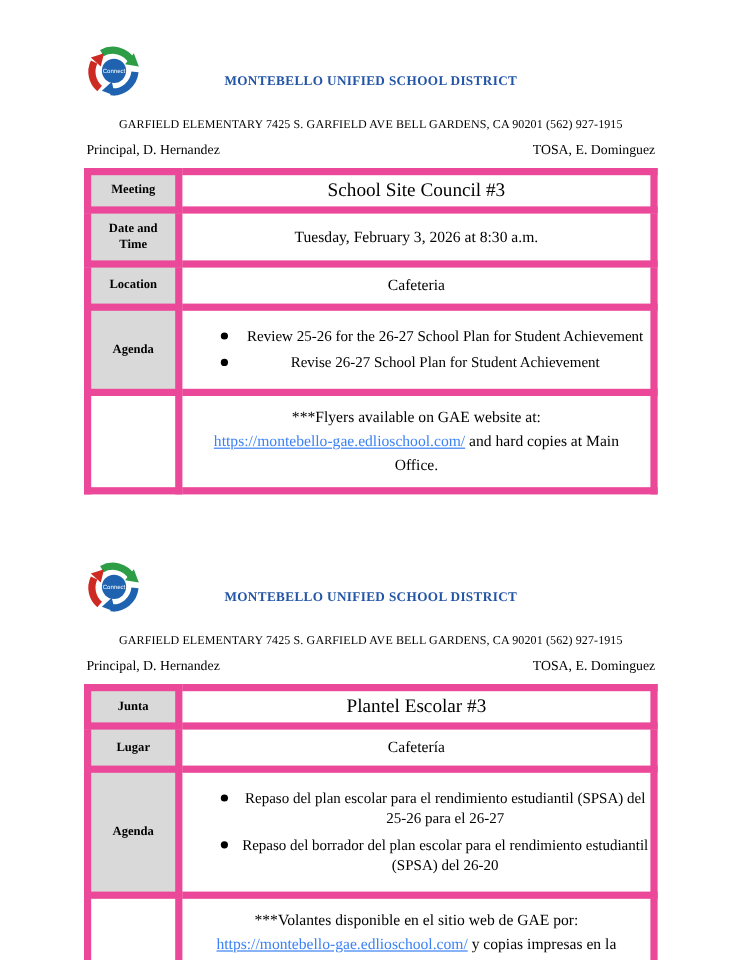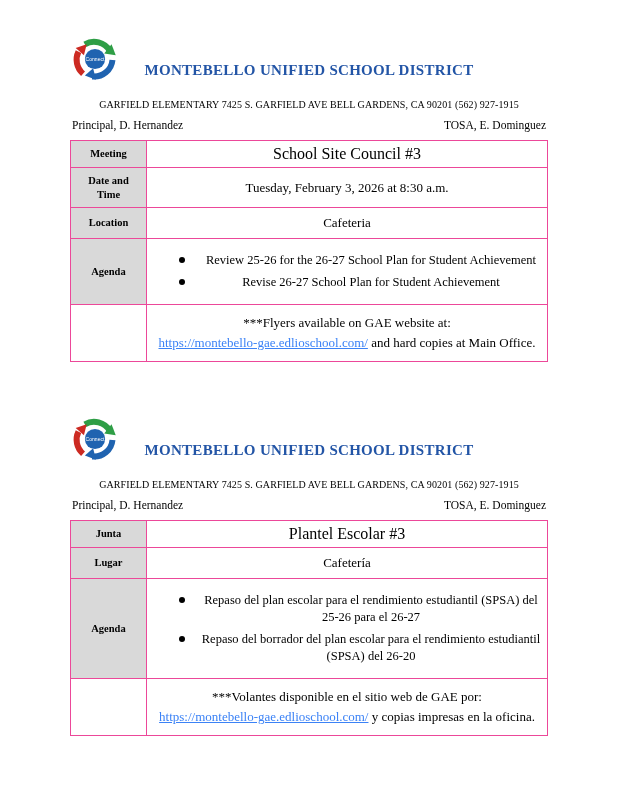--- a/index.html
+++ b/index.html
@@ -21,21 +21,21 @@
 
   .header { position: relative; text-align: center; min-height: 50px; }
   .logo {
     position: absolute;
     left: 2px;
     top: -6px;
     width: 46px;
     height: 46px;
   }
   .district-title {
-    font-size: 15px;
+    font-size: 11px;
     font-weight: bold;
     color: #2355a6;
     padding-top: 20px;
     letter-spacing: 0.3px;
   }
   .school-line {
     text-align: center;
     font-size: 10px;
     margin-top: 7px;
     letter-spacing: 0.1px;
@@ -48,21 +48,21 @@
     padding: 0 2px;
     gap: 16px;
   }
 
   table.notice {
     width: 100%;
     border-collapse: collapse;
     margin-top: 9px;
   }
   table.notice td {
-    border: 1px solid #ec4899;
+    border: 6px solid #ec4899;
     vertical-align: middle;
     text-align: center;
   }
   td.label-cell {
     width: 76px;
     background: #d9d9d9;
     font-weight: bold;
     text-align: center;
     font-size: 10.5px;
     padding: 6px 5px;

